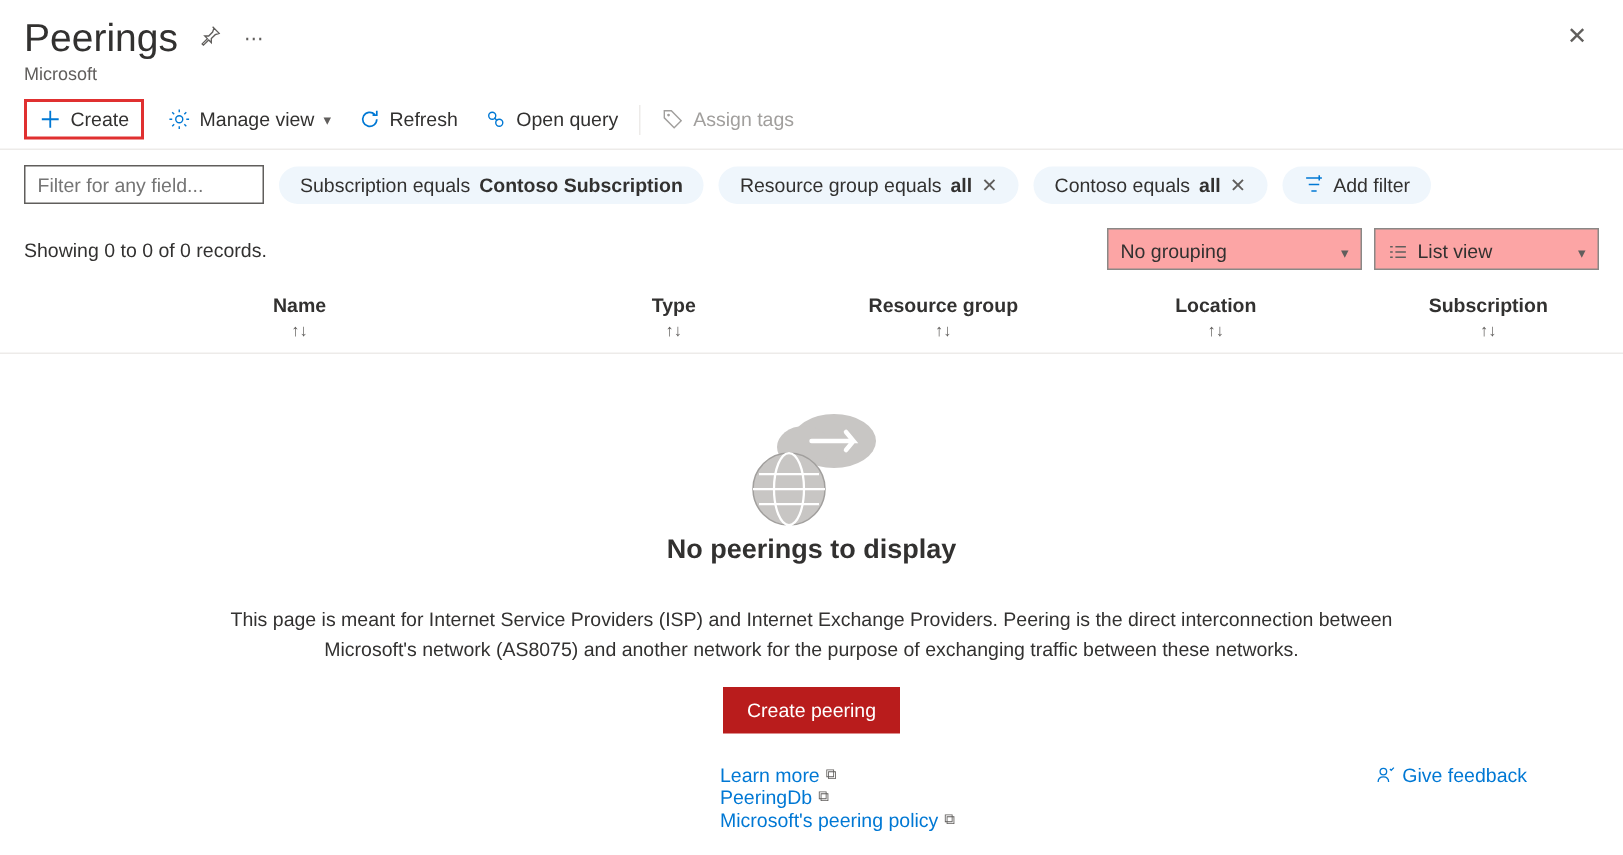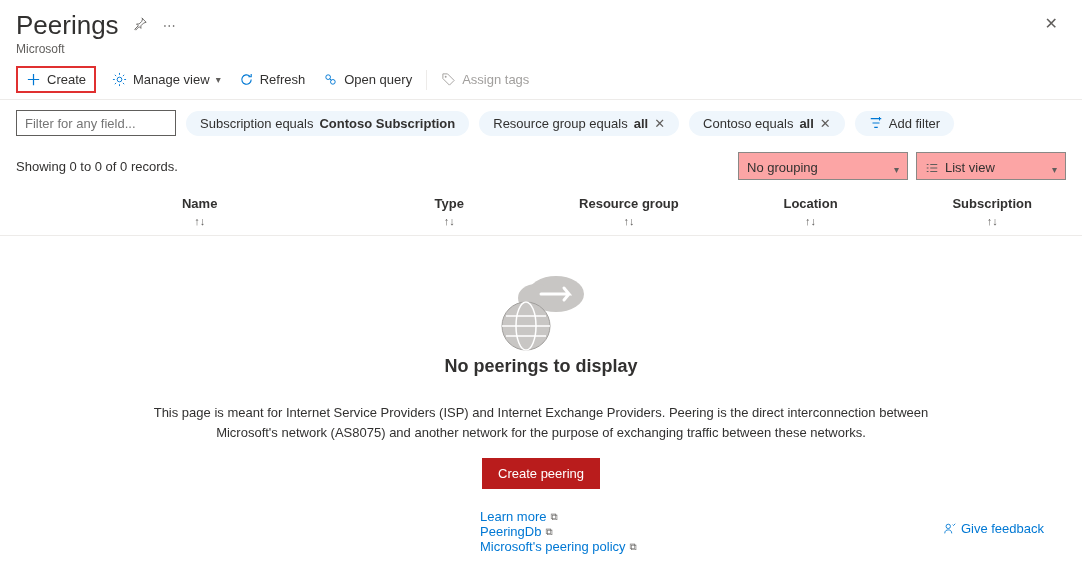--- a/index.html
+++ b/index.html
@@ -38,21 +38,21 @@
 .th-sub { width: 180px; }
 .sort-icon { color: #605e5c; font-size: 11px; }
 .empty-state { text-align: center; padding: 30px 20px 10px; }
 .empty-title { font-size: 18px; font-weight: 600; margin-bottom: 26px; }
 .empty-text { font-size: 13px; color: #323130; max-width: 820px; margin: 0 auto; line-height: 1.5; }
 .primary-btn { background: #b91c1c; color: #fff; border: none; padding: 8px 16px; font-size: 13px; cursor: pointer; margin-top: 16px; }
 .links-row { display: flex; margin-top: 20px; position: relative; }
 .links-left { margin-left: 460px; display: flex; flex-direction: column; gap: 0; align-items: flex-start; }
 .link { color: #0078d4; font-size: 13px; cursor: pointer; display: flex; align-items: center; gap: 4px; }
 .ext-icon { font-size: 10px; color: #605e5c; }
-.feedback { position: absolute; right: 18px; top: 0; display: flex; align-items: center; gap: 4px; margin-top: 12px; }
+.feedback { position: absolute; right: 44px; top: 0; display: flex; align-items: center; gap: 4px; }
 .chevron { font-size: 10px; color: #605e5c; }
 svg.globe-cloud { display: block; margin: 0 auto; }
 </style>
 </head>
 <body>
 
 <div class="header">
   <div class="title-row">
     <div class="title">Peerings</div>
     <span class="pin-icon">

